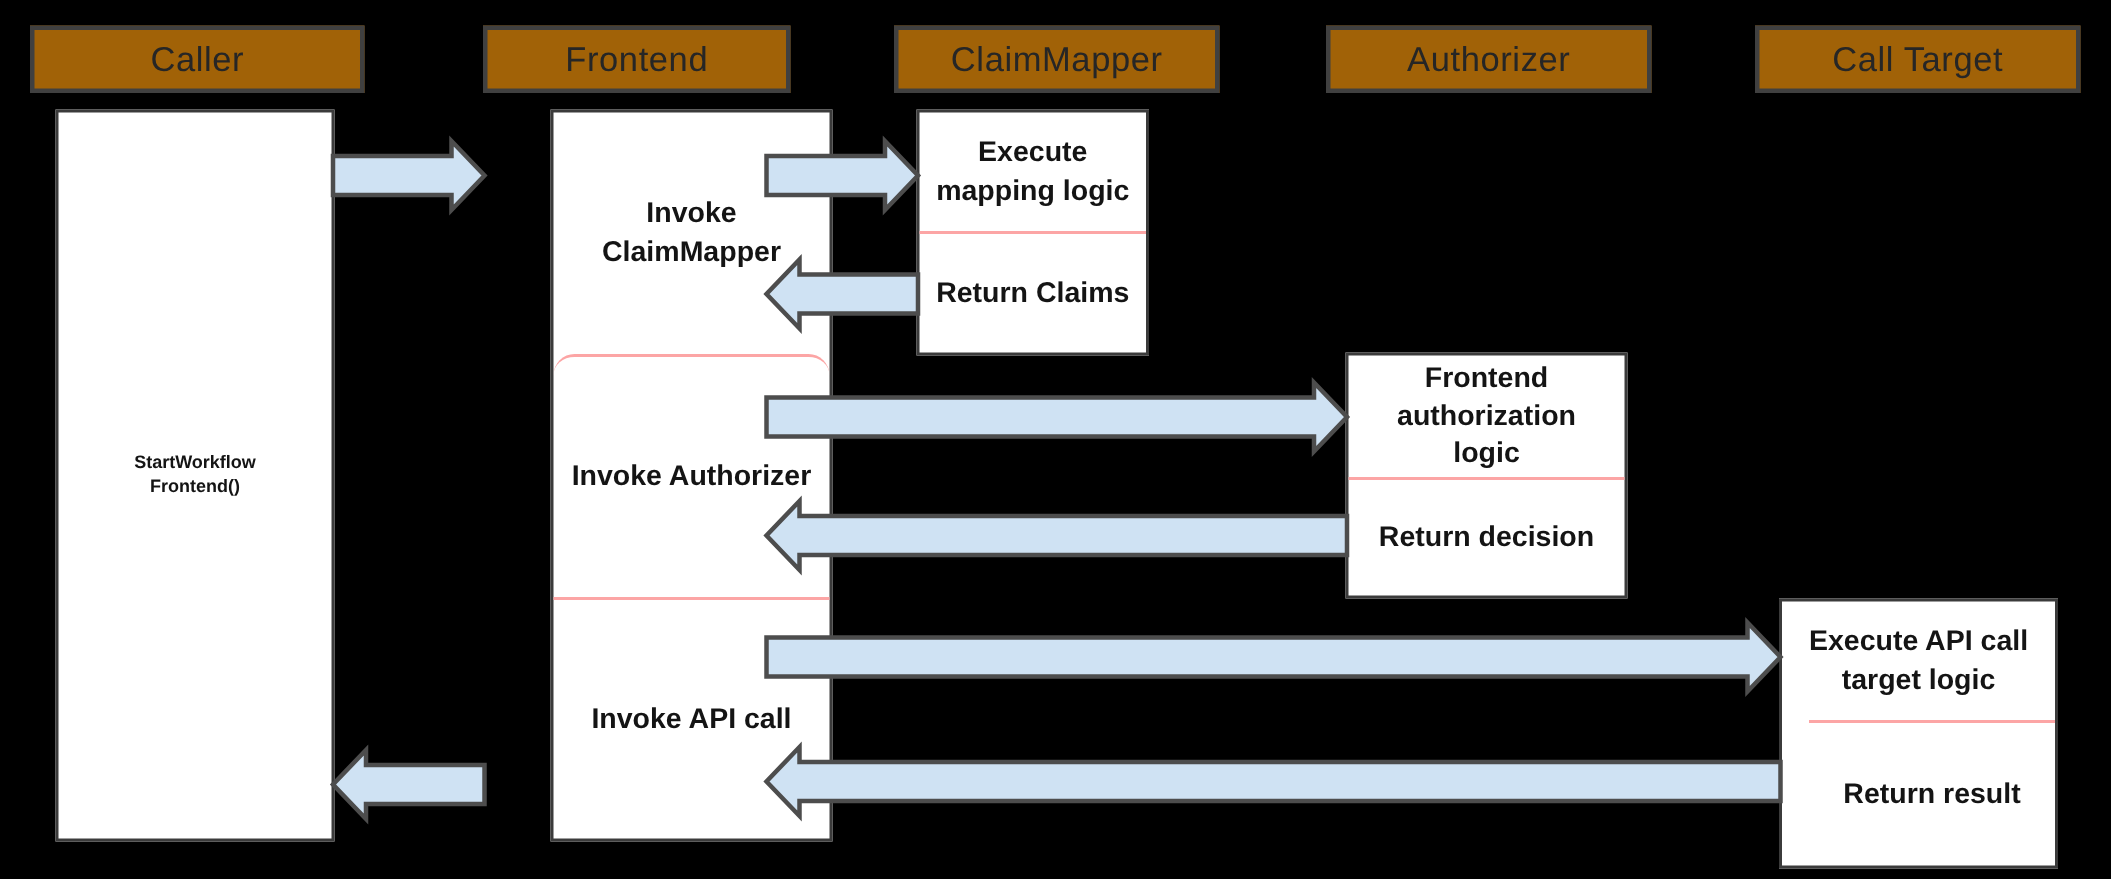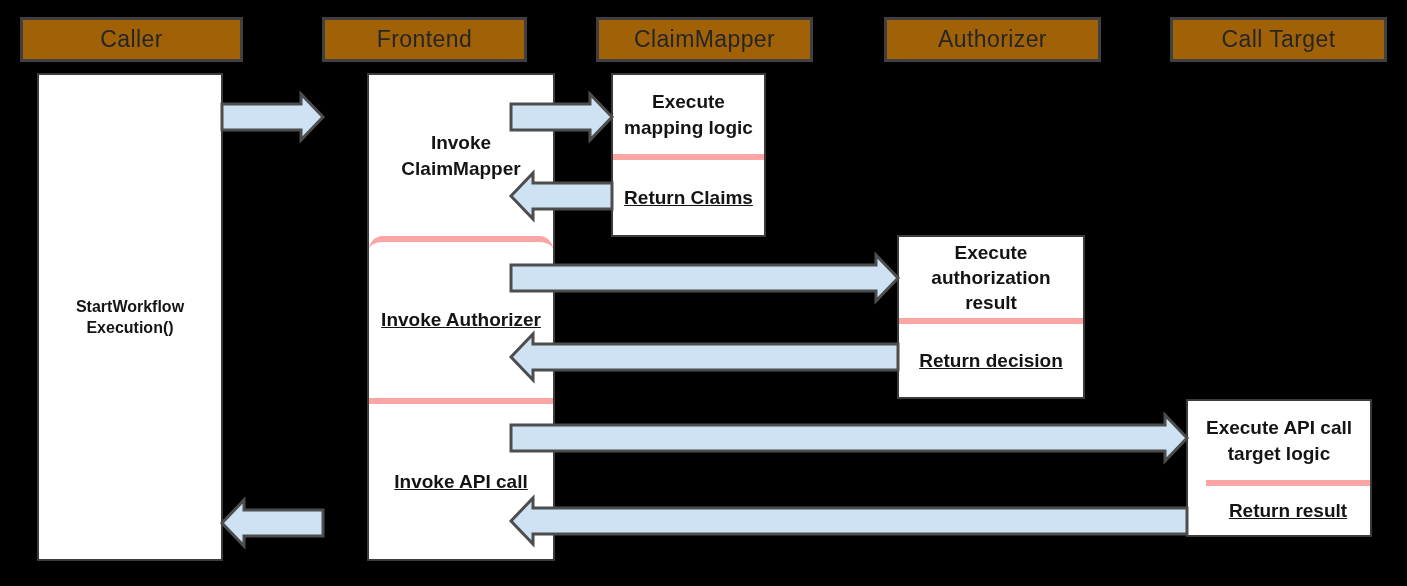--- a/index.html
+++ b/index.html
@@ -24,44 +24,44 @@
   .hdr-calltarget{left:1170px;width:217px;}
 
   
   .box,.stack{
     position:absolute;box-sizing:border-box;background:#ffffff;
     border:2px solid #3b3b3b;color:#141414;
   }
   .caller-box{
     left:37px;top:73px;width:186px;height:488px;
     display:flex;flex-direction:column;align-items:center;justify-content:center;
-    font-weight:700;font-size:16px;line-height:1.32;text-align:center;
+    font-weight:700;font-size:12px;line-height:1.32;text-align:center;
   }
   .stack{display:flex;flex-direction:column;}
   .section{
     display:flex;align-items:center;justify-content:center;
     text-align:center;font-weight:700;font-size:19px;line-height:1.32;
     color:#141414;padding:0 9px;box-sizing:border-box;
   }
-  .section + .section{border-top:6px solid #fca5a5;text-decoration:underline;}
+  .section + .section{border-top:2px solid #fca5a5;}
 
   .stack-frontend{left:323px;top:73px;width:188px;height:488px;margin-left:44px;}
   .stack-frontend .s1{height:161px;}
   .stack-frontend .s2{height:162px;border-radius:14px;}
   .stack-frontend .s3{flex:1;}
 
   .stack-claimmapper{left:611px;top:73px;width:155px;height:164px;}
   .stack-claimmapper .s1{height:79px;}
   .stack-claimmapper .s2{flex:1;}
 
   .stack-authorizer{left:897px;top:235px;width:188px;height:164px;}
   .stack-authorizer .s1{height:81px;}
   .stack-authorizer .s2{flex:1;}
 
-  .stack-calltarget{left:1186px;top:399px;width:186px;height:138px;}
+  .stack-calltarget{left:1186px;top:399px;width:186px;height:180px;}
   .stack-calltarget .s1{height:79px;}
   .stack-calltarget .s2{flex:1;margin-left:18px;}
 
   
   .arrow{position:absolute;}
   .a1{left:222px;top:94px;width:101px;height:46px;}
   .a2{left:511px;top:94px;width:101px;height:46px;}
   .a3{left:511px;top:173px;width:101px;height:46px;}
   .a4{left:511px;top:255px;width:387px;height:46px;}
   .a5{left:511px;top:334px;width:387px;height:46px;}
@@ -75,36 +75,36 @@
 <div class="canvas">
 
   <div class="hdr hdr-caller">Caller</div>
   <div class="hdr hdr-frontend">Frontend</div>
   <div class="hdr hdr-authorizer">Authorizer</div>
   <div class="hdr hdr-claimmapper">ClaimMapper</div>
   <div class="hdr hdr-calltarget">Call Target</div>
 
   <div class="box caller-box">
     <span>StartWorkflow</span>
-    <span>Execution()</span>
+    <span>Frontend()</span>
   </div>
 
   <div class="stack stack-frontend">
     <div class="section s1">Invoke ClaimMapper</div>
     <div class="section s2">Invoke Authorizer</div>
     <div class="section s3">Invoke API call</div>
   </div>
 
   <div class="stack stack-claimmapper">
     <div class="section s1">Execute mapping logic</div>
     <div class="section s2">Return Claims</div>
   </div>
 
   <div class="stack stack-authorizer">
-    <div class="section s1">Execute authorization result</div>
+    <div class="section s1">Frontend authorization logic</div>
     <div class="section s2">Return decision</div>
   </div>
 
   <div class="stack stack-calltarget">
     <div class="section s1">Execute API call target logic</div>
     <div class="section s2">Return result</div>
   </div>
 
   <div class="arrow a1">
       <svg width="101" height="46" style="overflow:visible;display:block">

